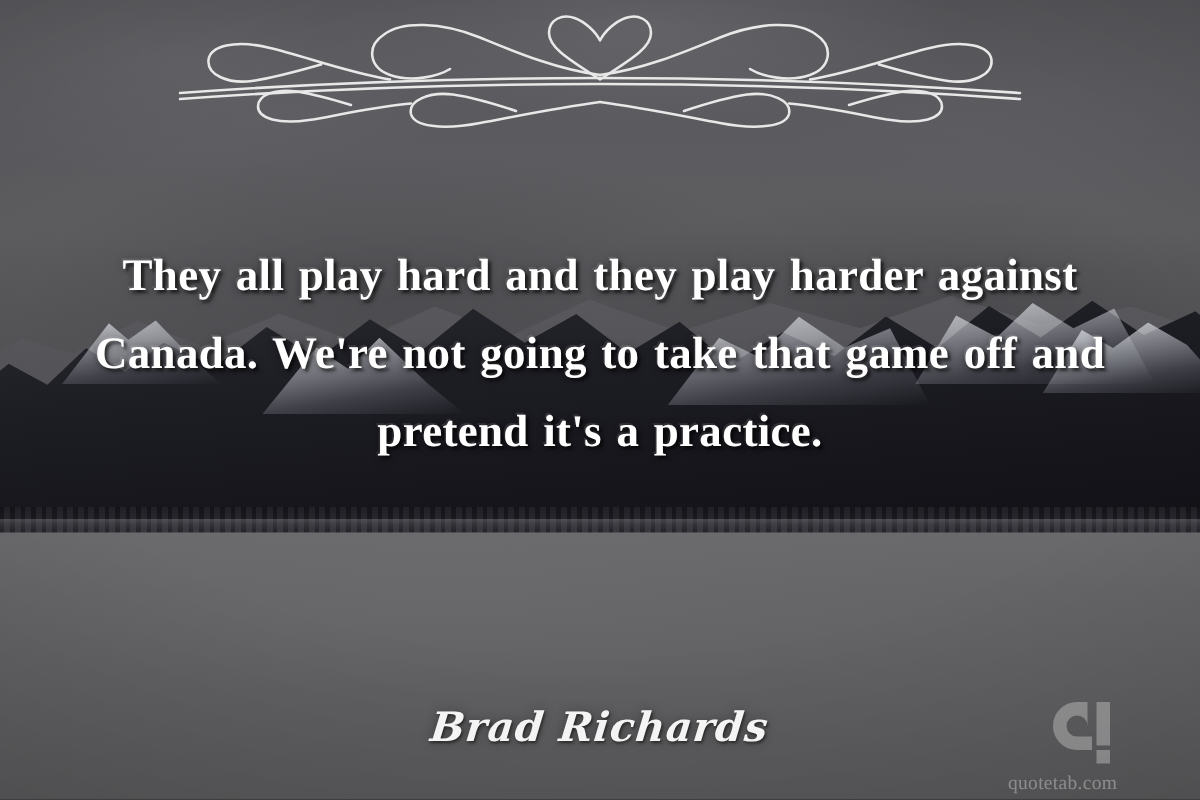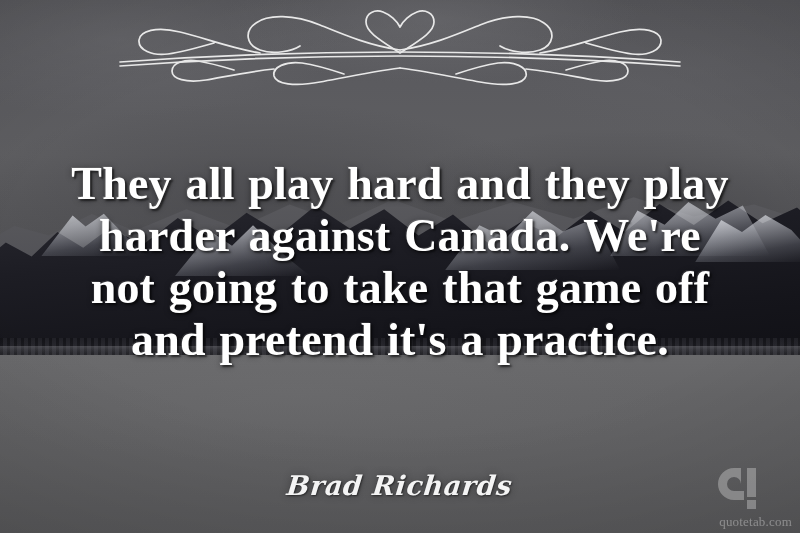--- a/index.html
+++ b/index.html
@@ -137,21 +137,21 @@
     position: absolute;
     left: 60px;
     top: 158px;
     width: 680px;
     text-align: center;
   }
   .quote-text {
     margin: 0;
     color: #ffffff;
     font-family: "Liberation Serif", "DejaVu Serif", serif;
-    font-size: 46px;
+    font-size: 30px;
     font-weight: 700;
     line-height: 52px;
     letter-spacing: .2px;
     word-spacing: 2px;
     text-shadow:
        2px 2px 2px rgba(0,0,0,.55),
        0 1px 6px rgba(0,0,0,.45),
       -1px -1px 0 rgba(255,255,255,.12);
   }
 
@@ -171,24 +171,24 @@
     font-weight: 700;
     font-size: 27px;
     letter-spacing: .6px;
     transform: skewX(-6deg);
     text-shadow: 1px 1px 2px rgba(0,0,0,.5), 0 0 8px rgba(0,0,0,.3);
   }
 
   
   .watermark {
     position: absolute;
-    right: 8px;
+    right: 24px;
     bottom: 4px;
     width: 104px;
-    text-align: right;
+    text-align: left;
     opacity: .38;
   }
   .wm-logo { display: block; margin: 0 auto 1px; width: 48px; height: 48px; }
   .wm-text {
     display: block;
     color: #e9e9e9;
     font-family: "Liberation Serif", "DejaVu Serif", serif;
     font-size: 13px;
     letter-spacing: .2px;
     line-height: 14px;

